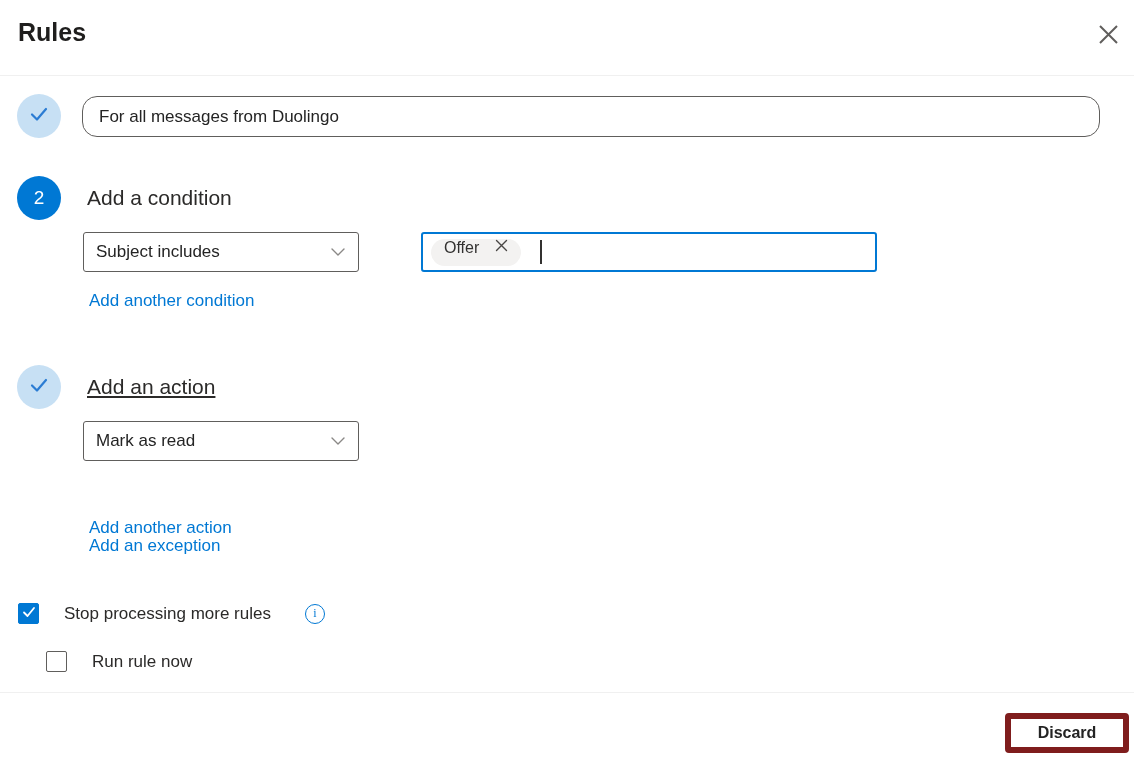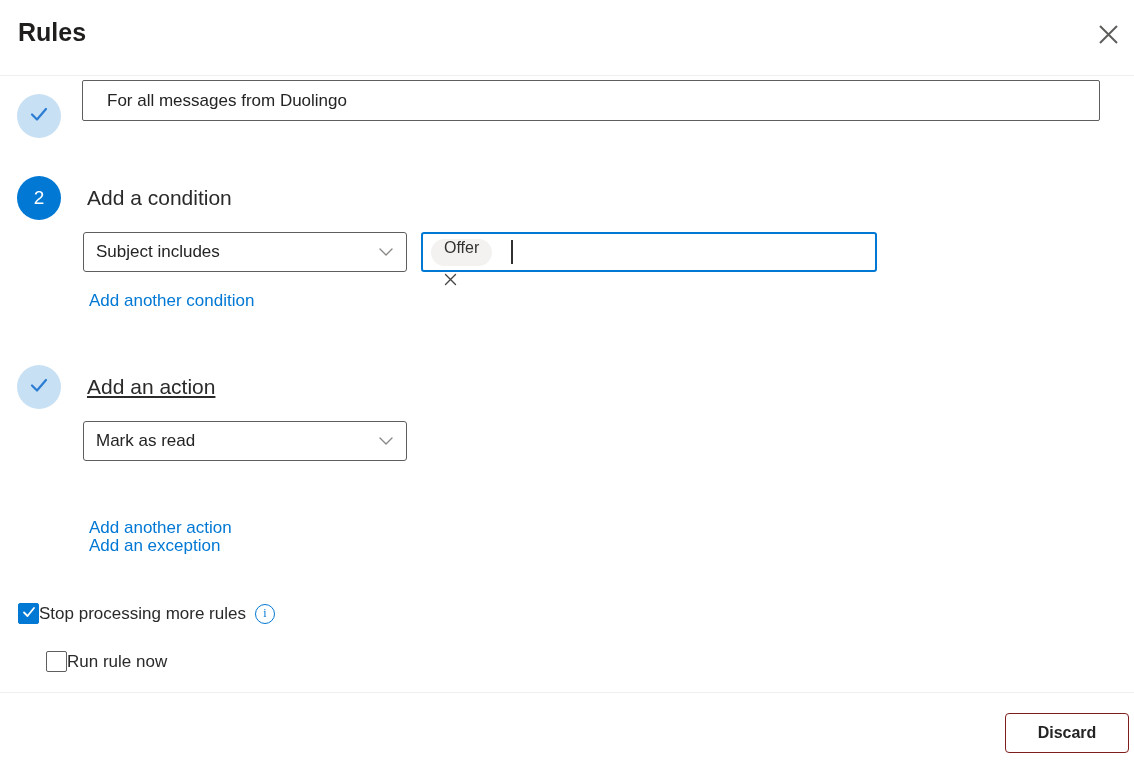--- a/index.html
+++ b/index.html
@@ -14,53 +14,53 @@
   .divider.top { top: 75px; }
   .divider.bottom { top: 692px; }
 
   .step-circle { position: absolute; width: 44px; height: 44px; border-radius: 50%;
     display: flex; align-items: center; justify-content: center; }
   .step-circle.done { background: #c7e0f4; }
   .step-circle.active { background: #0078d4; color: #fff; font-size: 19px; font-weight: 400; }
 
   .text-input { position: absolute; border: 1px solid #605e5c; border-radius: 2px; background: #fff;
     display: flex; align-items: center; font-size: 17px; color: #242424; }
-  .name-input { left: 82px; top: 80px; width: 1018px; height: 41px; padding: 0 24px; border-width: 1.5px; }
+  .name-input { left: 82px; top: 96px; width: 1018px; height: 41px; padding: 0 16px; border-width: 1.5px; border-radius: 15px; }
 
   .section-heading { position: absolute; font-size: 21px; font-weight: 400; color: #2b2a29; }
 
-  .dropdown { position: absolute; width: 324px; height: 40px; border: 1px solid #605e5c; border-radius: 3px;
+  .dropdown { position: absolute; width: 276px; height: 40px; border: 1px solid #605e5c; border-radius: 3px;
     background: #fff; display: flex; align-items: center; justify-content: space-between;
     padding: 0 12px 0 12px; font-size: 17px; color: #242424; cursor: pointer; }
   .chevron { color: #7a7a7a; display: flex; align-items: center; }
 
   .tag-input { left: 421px; top: 232px; width: 456px; height: 40px; border: 2px solid #0078d4;
     border-radius: 3px; padding: 0 8px; }
   .tag-pill { display: inline-flex; align-items: flex-start; background: #f3f2f1; border-radius: 14px;
-    height: 27px; padding: 0 13px; font-size: 16px; color: #323130; gap: 16px; flex-direction: column; }
+    height: 27px; padding: 0 13px; font-size: 16px; color: #323130; gap: 16px; }
   .tag-x { display: flex; align-items: center; cursor: pointer; }
   .caret { width: 1.5px; height: 24px; background: #323130; margin-left: 19px; }
 
   .link { position: absolute; color: #0078d4; font-size: 17px; cursor: pointer; }
 
-  .checkbox-row { position: absolute; display: flex; align-items: center; gap: 0; }
+  .checkbox-row { position: absolute; display: flex; align-items: center; gap: 25px; }
   .checkbox { width: 21px; height: 21px; border-radius: 2px; display: flex; align-items: center;
     justify-content: center; cursor: pointer; flex: none; }
   .checkbox.checked { background: #0078d4; border: 1px solid #0078d4; }
   .checkbox.unchecked { background: #fff; border: 1px solid #605e5c; }
   .checkbox-label { font-size: 17px; color: #2b2a29; }
   .info-icon { width: 20px; height: 20px; border: 1.6px solid #0078d4; border-radius: 50%;
     color: #0078d4; font-size: 12px; display: flex; align-items: center; justify-content: center;
     font-family: "Liberation Serif", serif; margin-left: 9px; cursor: pointer; }
 
   .btn { position: absolute; top: 713px; height: 40px; border-radius: 4px; font-size: 16px;
     font-weight: 700; display: flex; align-items: center; justify-content: center; cursor: pointer;
     font-family: "Liberation Sans", sans-serif; }
   .btn-save { left: 855px; width: 130px; background: #0f6cbd; color: #fff; border: none; }
-  .btn-discard { left: 1005px; width: 124px; background: #fff; color: #242424; border: 1px solid #7f1d1d; }
+  .btn-discard { left: 1005px; width: 124px; background: #fff; color: #242424; border: 6px solid #7f1d1d; }
 </style>
 </head>
 <body>
 
 <div class="dialog">
 
   <div class="dlg-title">Rules</div>
   <div class="close-btn">
     <span>
       <svg width="23" height="23" viewBox="0 0 23 23">

